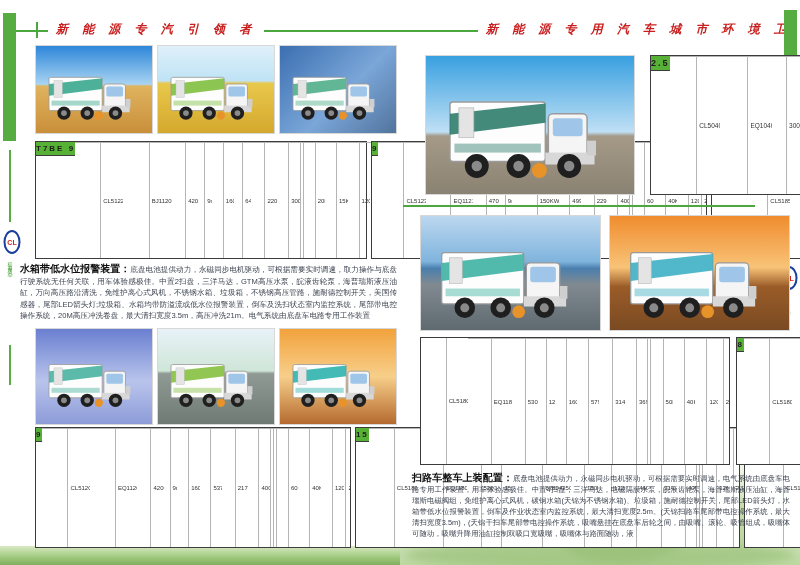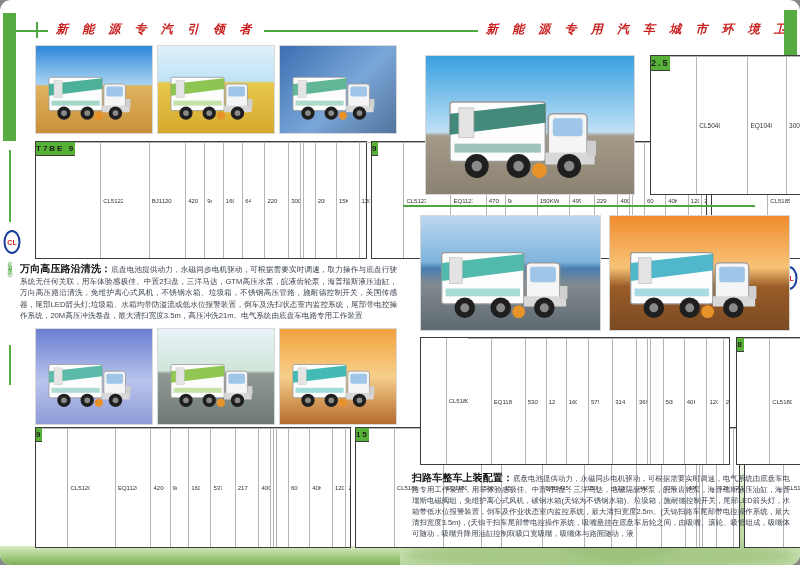--- a/index.html
+++ b/index.html
@@ -1,17 +1,17 @@
 <!DOCTYPE html>
 <html><head>
 <meta charset="utf-8">
 <style>
   html,body{margin:0;padding:0;background:#888;}
   #canvas{position:relative;width:800px;height:565px;background:#fff;overflow:hidden;
-          font-family:"Liberation Sans",sans-serif;color:#222;border-radius:11px;}
+          font-family:"Liberation Sans",sans-serif;color:#222;}
   
   .bg-leafy-right{position:absolute;left:400px;top:448px;width:400px;height:117px;
     background:linear-gradient(180deg,rgba(228,239,213,0) 0%,#e3eed4 30%,#cfe3ba 75%,#bcd8a2 100%);}
   .bg-leaf-blob{position:absolute;border-radius:50%;filter:blur(4px);opacity:.55;}
   .blob1{left:430px;top:505px;width:90px;height:40px;background:#abc98a;}
   .blob2{left:560px;top:520px;width:120px;height:42px;background:#9dc178;}
   .blob3{left:700px;top:498px;width:80px;height:50px;background:#b2cf92;}
   .blob4{left:405px;top:540px;width:390px;height:30px;background:#8fba6d;}
   .bg-grass-left{position:absolute;left:0;top:546px;width:400px;height:19px;
     background:linear-gradient(180deg,#d9e9c4,#9ec97c 60%,#7fae5d);}
@@ -316,21 +316,21 @@
           <div class="cell value">120KW</div>
         </div>
         <div class="tbl-row">
           <div class="cell label"></div>
           <div class="cell value">3</div>
         </div>
       </div>
   </div>
 
   <div class="para para-left">
-    <span class="ptitle">万向高压路沿清洗：</span><span>底盘电池提供动力，永磁同步电机驱动，可根据需要实时调速，取力操作与底盘行驶系统无任何关联，用车体验感极佳。中置2扫盘，三洋马达，GTM高压水泵，皖液齿轮泵，海普瑞斯液压油缸，万向高压路沿清洗，免维护离心式风机，不锈钢水箱、垃圾箱，不锈钢高压管路，施耐德控制开关，美国传感器，尾部LED箭头灯;垃圾箱、水箱均带防溢流或低水位报警装置，倒车及洗扫状态室内监控系统，尾部带电控操作系统，20M高压冲洗卷盘，最大清扫宽度3.5m，高压冲洗21m。电气系统由底盘车电路专用工作装置</span>
+    <span class="ptitle">水箱带低水位报警装置：</span><span>底盘电池提供动力，永磁同步电机驱动，可根据需要实时调速，取力操作与底盘行驶系统无任何关联，用车体验感极佳。中置2扫盘，三洋马达，GTM高压水泵，皖液齿轮泵，海普瑞斯液压油缸，万向高压路沿清洗，免维护离心式风机，不锈钢水箱、垃圾箱，不锈钢高压管路，施耐德控制开关，美国传感器，尾部LED箭头灯;垃圾箱、水箱均带防溢流或低水位报警装置，倒车及洗扫状态室内监控系统，尾部带电控操作系统，20M高压冲洗卷盘，最大清扫宽度3.5m，高压冲洗21m。电气系统由底盘车电路专用工作装置</span>
   </div>
 
   <div class="photo-row" style="left:35px;top:328px;width:362px;height:97px;">
     <div class="photo s-violet">
       <svg class="truckimg" style="--accent:#49b2a0">
           <use href="#truck"></use>
         </svg>
       </div>
     <div class="photo s-road">
       <svg class="truckimg" style="--accent:#86c040">

